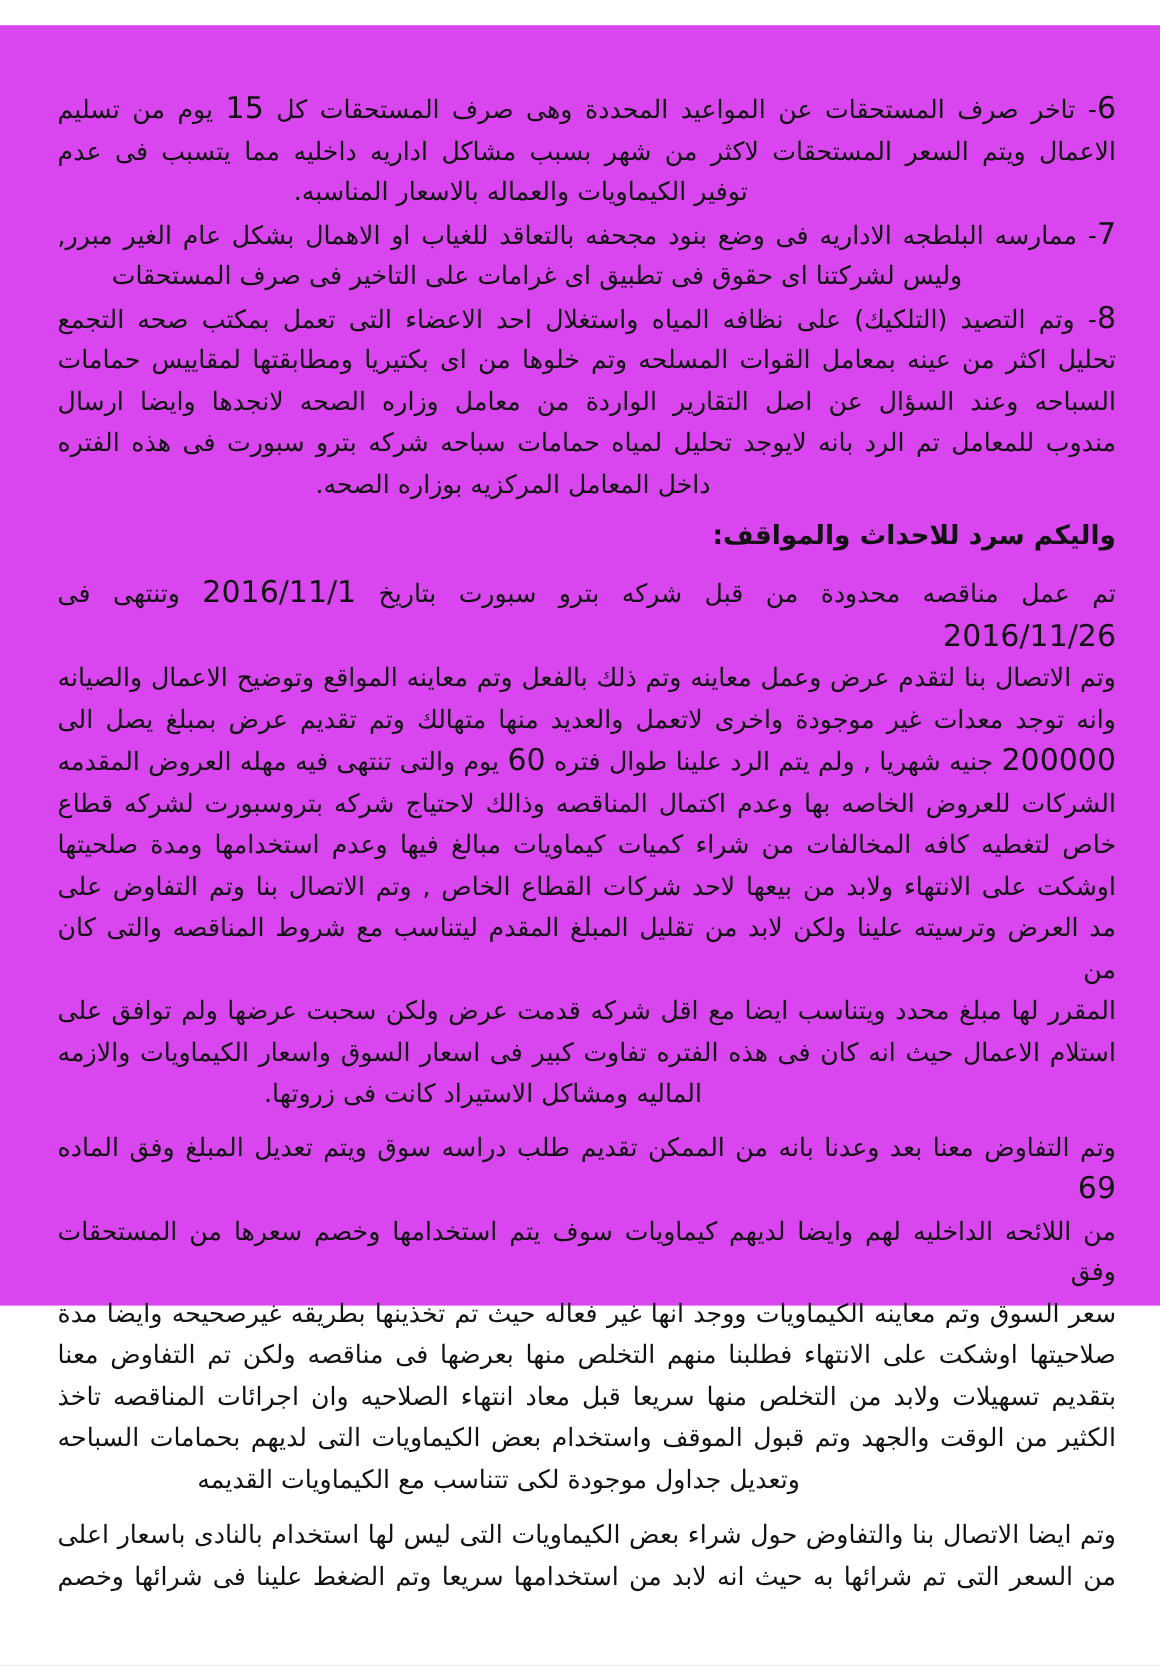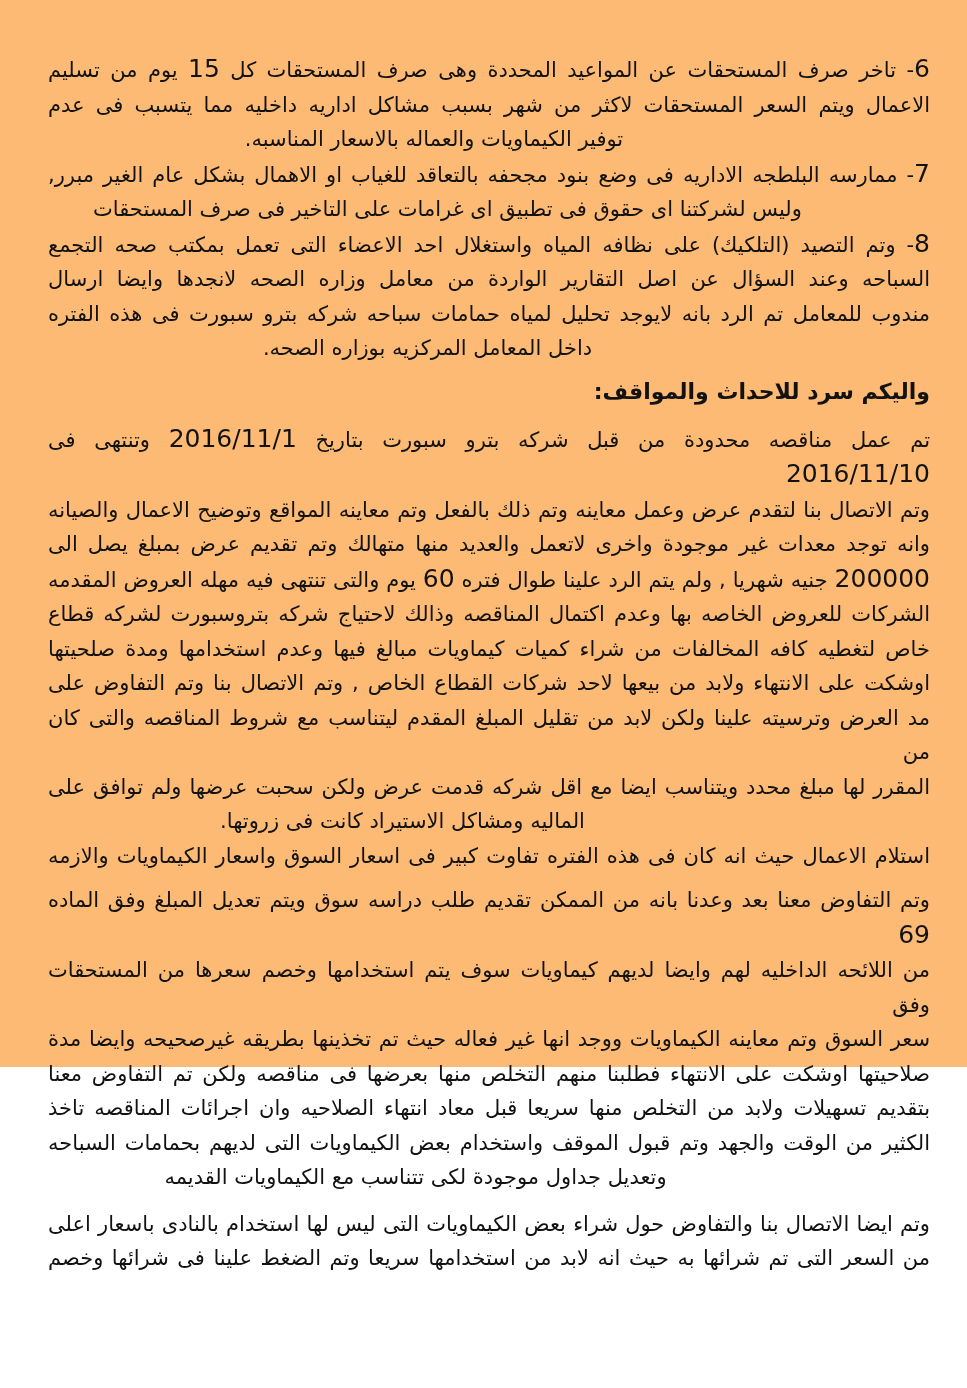--- a/index.html
+++ b/index.html
@@ -13,21 +13,22 @@
     overflow: hidden;
     font-family: "DejaVu Sans", sans-serif;
     color: #121212;
     direction: rtl;
   }
   .page {
     box-sizing: border-box;
     width: 967px;
     height: 1067px;
     padding: 52px 37px 0 48px;
-    background: #fdba74;
+    background: #d946ef;
+    margin-top: 21px;
   }
   .ln {
     font-size: 21px;
     line-height: 34.5px;
     white-space: normal;
     letter-spacing: 0;
   }
   
   .j {
     text-align: justify;
@@ -65,39 +66,40 @@
     <div class="ln short" style="padding-left:0;padding-right:110px">توفير الكيماويات والعماله بالاسعار المناسبه.</div>
   </div>
 
   <div>
     <div class="ln j"><span class="num">7</span>- ممارسه البلطجه الاداريه فى وضع بنود مجحفه بالتعاقد للغياب او الاهمال بشكل عام الغير مبرر,</div>
     <div class="ln short" style="padding-right:83px">وليس لشركتنا اى حقوق فى تطبيق اى غرامات على التاخير فى صرف المستحقات</div>
   </div>
 
   <div>
     <div class="ln j"><span class="num">8</span>- وتم التصيد (التلكيك) على نظافه المياه واستغلال احد الاعضاء التى تعمل بمكتب صحه التجمع</div>
+    <div class="ln j">تحليل اكثر من عينه بمعامل القوات المسلحه وتم خلوها من اى بكتيريا ومطابقتها لمقاييس حمامات</div>
     <div class="ln j">السباحه وعند السؤال عن اصل التقارير الواردة من معامل وزاره الصحه لانجدها وايضا ارسال</div>
     <div class="ln j">مندوب للمعامل تم الرد بانه لايوجد تحليل لمياه حمامات سباحه شركه بترو سبورت فى هذه الفتره</div>
     <div class="ln short" style="padding-right:123px">داخل المعامل المركزيه بوزاره الصحه.</div>
   </div>
 
   <div class="hd">واليكم سرد للاحداث والمواقف:</div>
 
   <div class="para">
-    <div class="ln j">تم عمل مناقصه محدودة من قبل شركه بترو سبورت بتاريخ <span class="num">2016/11/1</span> وتنتهى فى <span class="num">2016/11/10</span></div>
+    <div class="ln j">تم عمل مناقصه محدودة من قبل شركه بترو سبورت بتاريخ <span class="num">2016/11/1</span> وتنتهى فى <span class="num">2016/11/26</span></div>
     <div class="ln j">وتم الاتصال بنا لتقدم عرض وعمل معاينه وتم ذلك بالفعل وتم معاينه المواقع وتوضيح الاعمال والصيانه</div>
     <div class="ln j">وانه توجد معدات غير موجودة واخرى لاتعمل والعديد منها متهالك  وتم تقديم عرض بمبلغ يصل الى</div>
     <div class="ln j"><span class="num">200000</span> جنيه شهريا , ولم يتم الرد علينا طوال فتره <span class="num">60</span> يوم والتى تنتهى فيه مهله العروض المقدمه</div>
     <div class="ln j">الشركات للعروض الخاصه بها وعدم اكتمال المناقصه وذالك لاحتياج شركه بتروسبورت لشركه قطاع</div>
     <div class="ln j">خاص لتغطيه كافه المخالفات من شراء كميات كيماويات مبالغ فيها وعدم استخدامها ومدة صلحيتها</div>
     <div class="ln j">اوشكت على الانتهاء ولابد من بيعها لاحد شركات القطاع الخاص , وتم الاتصال بنا وتم التفاوض على</div>
     <div class="ln j">مد العرض وترسيته علينا ولكن لابد من تقليل المبلغ المقدم ليتناسب مع شروط المناقصه والتى كان من</div>
     <div class="ln j">المقرر لها مبلغ محدد ويتناسب ايضا مع اقل شركه قدمت عرض ولكن سحبت عرضها ولم توافق على</div>
+    <div class="ln j">استلام الاعمال حيث انه كان فى هذه الفتره تفاوت كبير فى اسعار السوق واسعار الكيماويات والازمه</div>
     <div class="ln short" style="padding-right:173px">الماليه ومشاكل الاستيراد كانت فى زروتها.</div>
-    <div class="ln j">استلام الاعمال حيث انه كان فى هذه الفتره تفاوت كبير فى اسعار السوق واسعار الكيماويات والازمه</div>
   </div>
 
   <div class="para">
     <div class="ln j">وتم التفاوض معنا بعد وعدنا بانه من الممكن تقديم طلب دراسه سوق ويتم تعديل المبلغ وفق الماده <span class="num">69</span></div>
     <div class="ln j">من اللائحه الداخليه لهم وايضا لديهم كيماويات سوف يتم استخدامها وخصم سعرها من المستحقات وفق</div>
     <div class="ln j">سعر السوق وتم معاينه الكيماويات ووجد انها غير فعاله حيث تم تخذينها بطريقه غيرصحيحه وايضا مدة</div>
     <div class="ln j">صلاحيتها اوشكت على الانتهاء فطلبنا منهم التخلص منها بعرضها فى مناقصه  ولكن تم التفاوض معنا</div>
     <div class="ln j">بتقديم تسهيلات ولابد من التخلص منها سريعا قبل معاد انتهاء الصلاحيه   وان اجرائات المناقصه تاخذ</div>
     <div class="ln j">الكثير من الوقت والجهد  وتم قبول الموقف واستخدام بعض الكيماويات التى لديهم بحمامات السباحه</div>
     <div class="ln short" style="padding-right:147px">وتعديل جداول موجودة لكى تتناسب مع الكيماويات القديمه</div>

